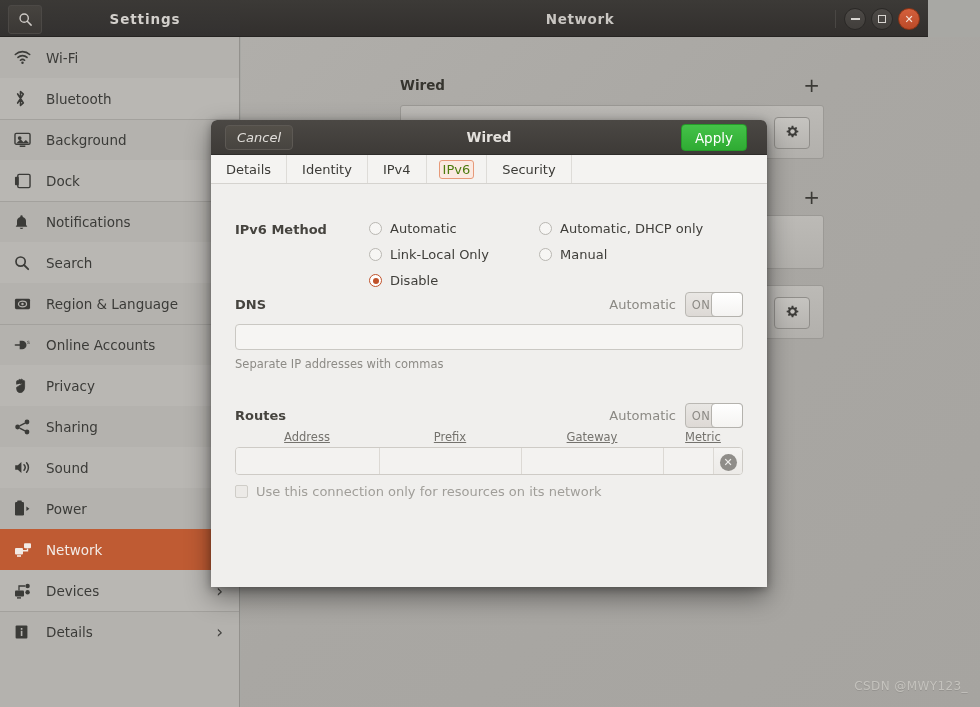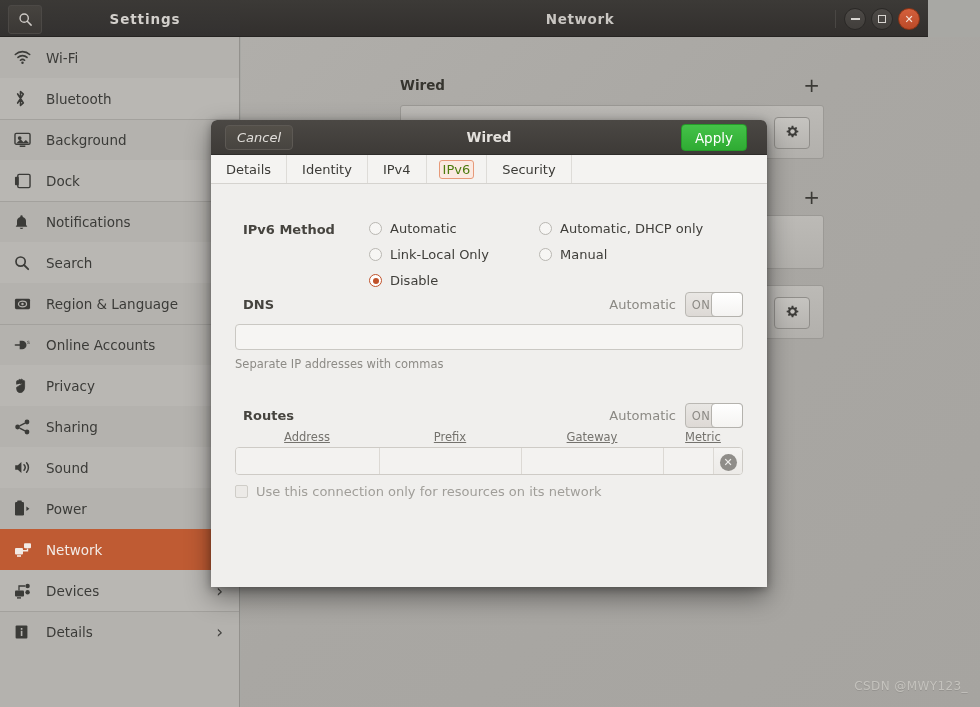--- a/index.html
+++ b/index.html
@@ -150,21 +150,21 @@
   }
   .tab .tl{padding:1px 3px;border-radius:3px;}
   .tab.selected .tl{
     border:1px solid #e79a79;background:#fbeae2;color:#4d7c0f;
   }
   .dlg-body{
     position:relative;height:405px;background:#f0efed;
   }
 
   
-  .lbl-bold{color:#46443f;font-weight:bold;font-size:13px;margin-left:8px;}
+  .lbl-bold{color:#46443f;font-weight:bold;font-size:13px;}
   .radio-row{display:flex;align-items:center;margin-bottom:11px;}
   .radio{
     width:13px;height:13px;border-radius:50%;
     border:1px solid #b9b7b2;background:#f7f6f4;box-sizing:border-box;
     display:flex;align-items:center;justify-content:center;margin-right:8px;
   }
   .radio.sel{border-color:#c0522a;background:#fff;}
   .radio.sel i{width:6px;height:6px;border-radius:50%;background:#c0522a;display:block;}
   .radio-lbl{font-size:13px;color:#3f3e3a;}
   .sw-wrap{display:flex;align-items:center;gap:9px;}

